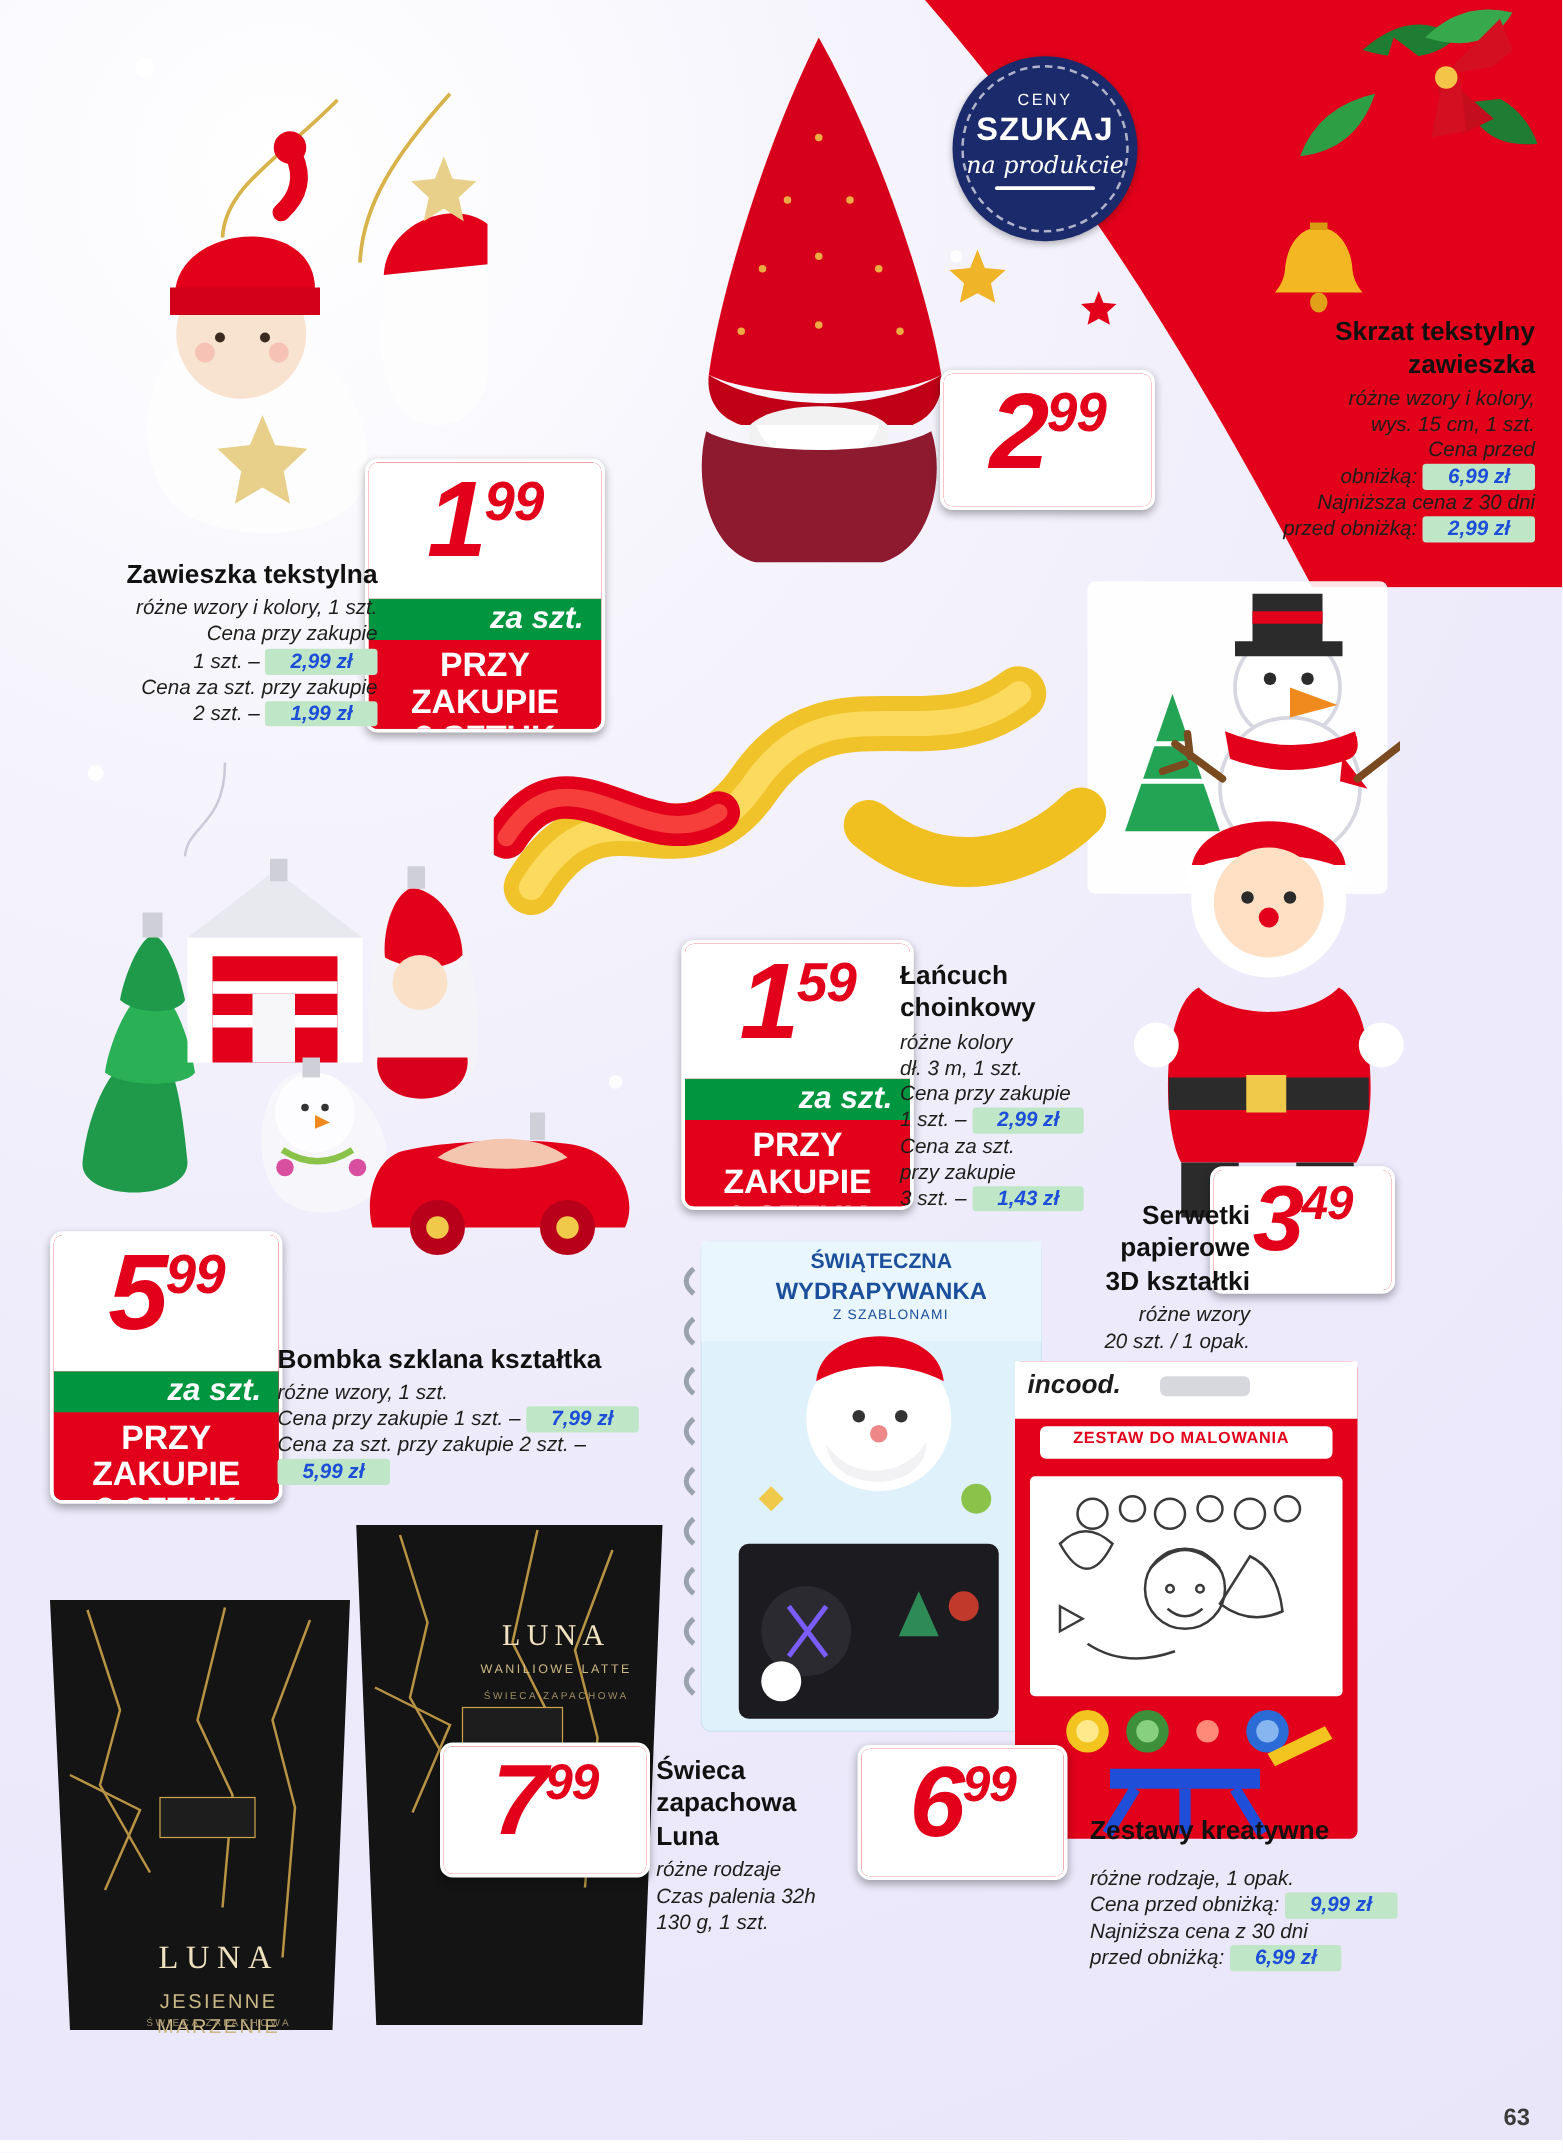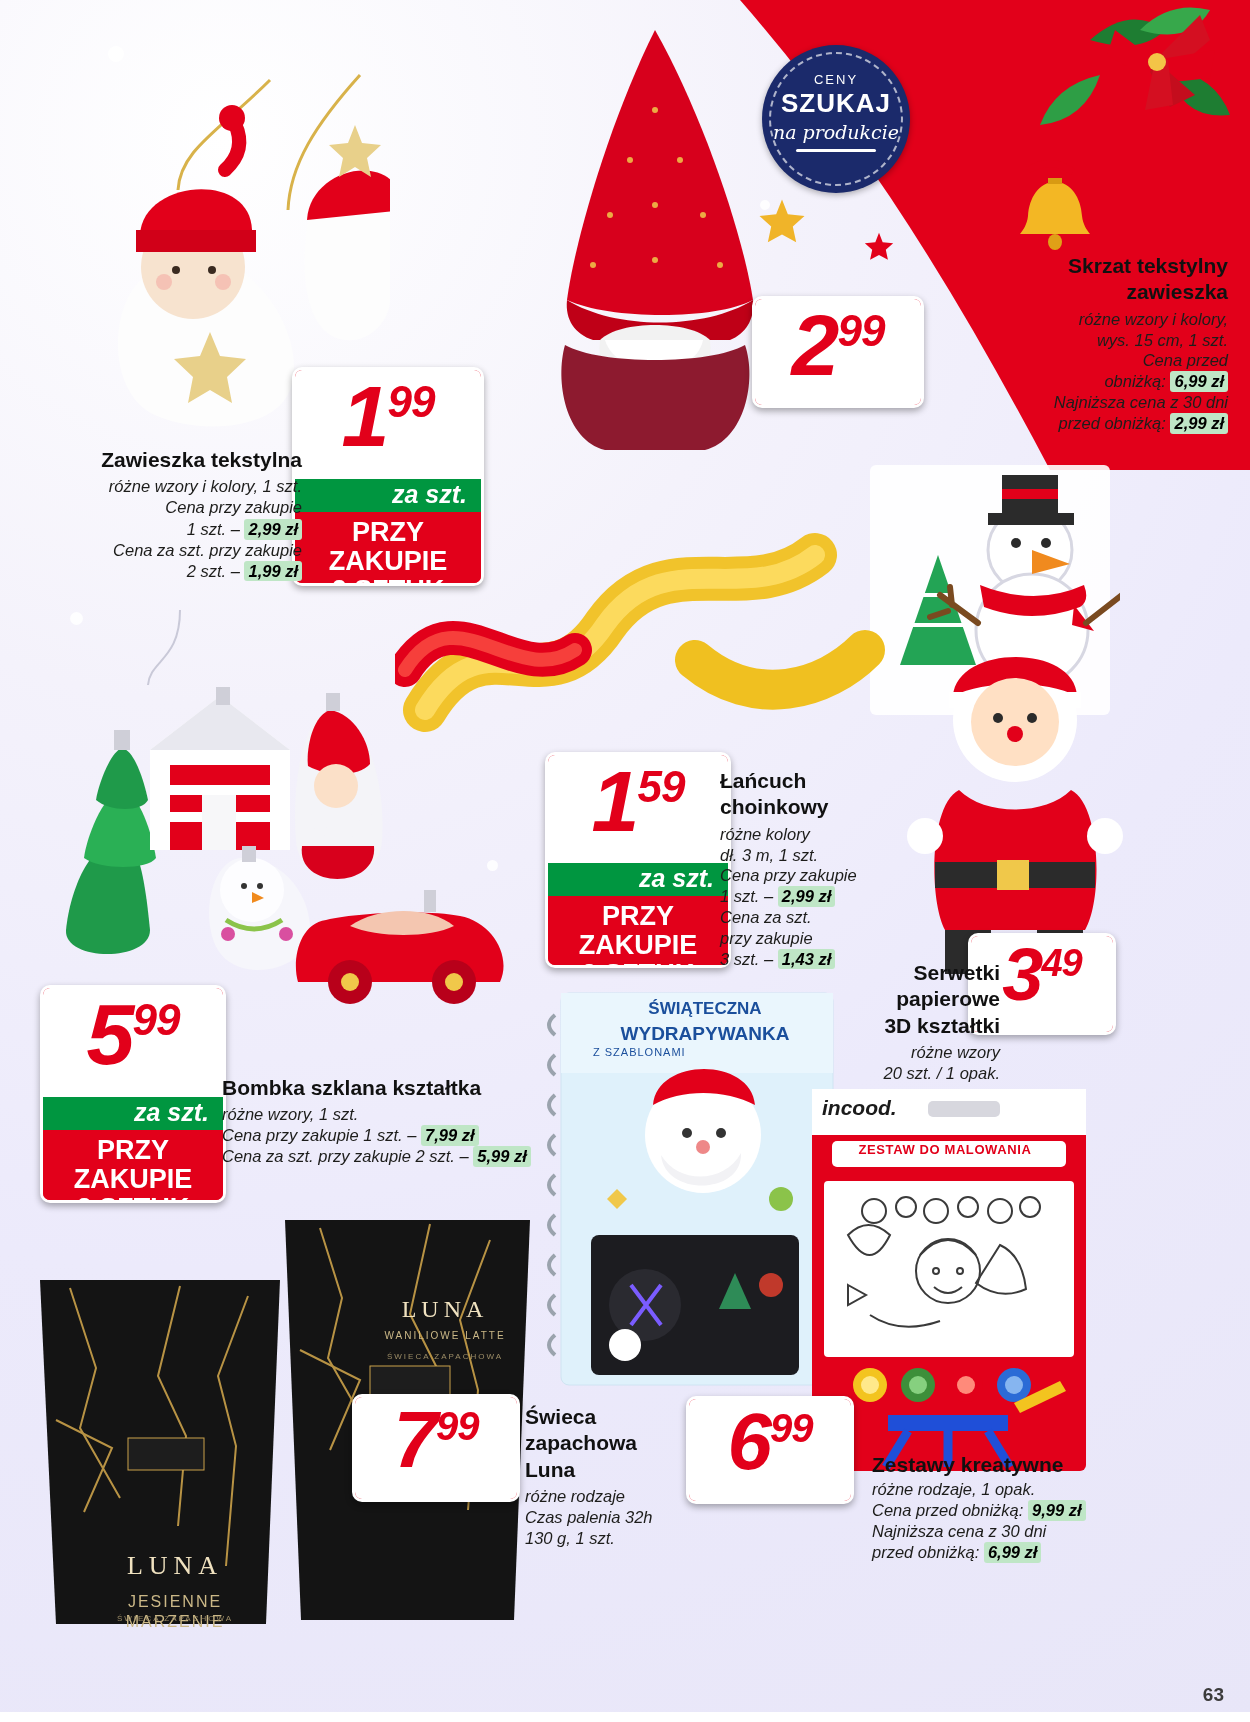--- a/index.html
+++ b/index.html
@@ -19,21 +19,21 @@
   
   .corner-red{
     position:absolute;top:0;right:0;width:760px;height:470px;
     overflow:hidden;pointer-events:none;
   }
   .corner-red svg{display:block;}
   
   .txt{position:absolute;color:#231f20;line-height:1.26;}
   .title{font-weight:bold;font-size:21px;color:#111;}
   .desc{font-size:16.5px;color:#1d1d1b;font-style:italic;}
-  .hl{display:inline-block;background:#bfe6c6;border-radius:3px;padding:0 4px;font-weight:bold;color:#000000;}
+  .hl{display:inline-block;background:#bfe6c6;border-radius:3px;padding:0 20px;font-weight:bold;color:#1d4ed8;}
   .right{text-align:right;}
   
   .price-box{
     position:absolute;
     background:#e2001a;
     border:3px solid #ffffff;
     border-radius:10px;
     box-shadow:0 3px 7px rgba(0,0,0,.33);
     color:#fff;overflow:hidden;
   }
@@ -276,21 +276,21 @@
     <circle cx="110" cy="320" r="36" fill="#2a2a30"></circle>
     <path d="M96 300 l30 40 M126 300 l-30 40" stroke="#7a5cff" stroke-width="4"></path>
     <path d="M200 288 l16 36 l-32 0z" fill="#2e8b57"></path>
     <circle cx="236" cy="300" r="12" fill="#c0392b"></circle>
     <circle cx="90" cy="360" r="16" fill="#ffffff"></circle>
     <path d="M82 204 l10 10 l-10 10 l-10 -10z" fill="#f0c84a"></path>
     <circle cx="246" cy="214" r="12" fill="#8bc34a"></circle>
   </svg>
   <div class="txt" style="left:615px;top:1000px;width:180px;text-align:center;color:#1b4f9c;font-weight:bold;font-size:17px;line-height:1.1">ŚWIĄTECZNA</div>
   <div class="txt" style="left:600px;top:1022px;width:210px;text-align:center;color:#1b4f9c;font-weight:bold;font-size:19px">WYDRAPYWANKA</div>
-  <div class="txt" style="left:593px;top:1046px;width:180px;text-align:left;color:#1b4f9c;font-size:11px;letter-spacing:1px">Z SZABLONAMI</div>
+  <div class="txt" style="left:579px;top:1046px;width:180px;text-align:right;color:#1b4f9c;font-size:11px;letter-spacing:1px">Z SZABLONAMI</div>
 
   <svg style="position:absolute;left:808px;top:1085px" width="282" height="390" viewBox="0 0 282 390">
     <rect x="4" y="4" width="274" height="382" rx="6" fill="#e2001a"></rect>
     <rect x="4" y="4" width="274" height="46" fill="#ffffff"></rect>
     <rect x="120" y="16" width="72" height="16" rx="5" fill="#d7d7de"></rect>
     <rect x="24" y="56" width="234" height="26" rx="5" fill="#ffffff"></rect>
     <rect x="16" y="96" width="250" height="176" rx="4" fill="#ffffff"></rect>
     <g stroke="#3a3a3a" stroke-width="2" fill="none">
       <circle cx="66" cy="126" r="12"></circle>
         <circle cx="98" cy="122" r="10"></circle>
@@ -497,21 +497,21 @@
 
   <div class="price-box" style="left:686px;top:1396px;width:162px;height:102px;">
     <div class="price-white" style="height:100%;padding-top:5px;">
       <span class="price-main" style="font-size:80px">6</span>
       <span class="price-cent" style="font-size:40px">99</span>
     </div>
   </div>
 
   <div class="txt" style="left:872px;top:1452px;width:320px;">
     <div class="title">Zestawy kreatywne</div>
-    <div class="desc" style="margin-top:1px">różne rodzaje, 1 opak.</div>
+    <div class="desc" style="margin-top:15px">różne rodzaje, 1 opak.</div>
     <div class="desc">
       <span>Cena przed obniżką:</span>
       <span class="hl">9,99 zł</span>
     </div>
     <div class="desc">Najniższa cena z 30 dni</div>
     <div class="desc">
       <span>przed obniżką:</span>
       <span class="hl">6,99 zł</span>
     </div>
   </div>

